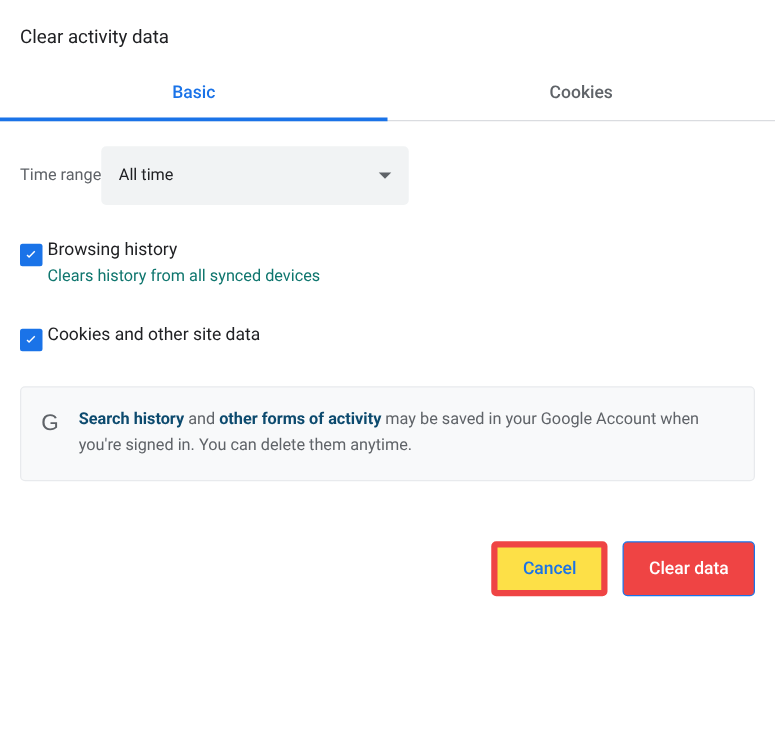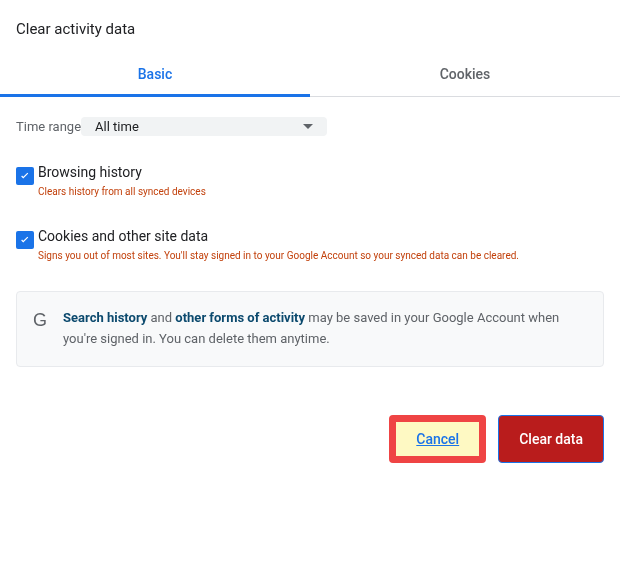--- a/index.html
+++ b/index.html
@@ -53,21 +53,21 @@
     align-items: center;
     margin-bottom: 28px;
   }
   .time-label {
     font-size: 13px;
     color: #5f6368;
   }
   .select {
     background: #f1f3f4;
     border-radius: 4px;
-    padding: 2px 14px;
+    padding: 16px 14px;
     width: 246px;
     display: flex;
     align-items: center;
     justify-content: space-between;
     font-size: 13px;
     color: #202124;
     cursor: pointer;
   }
   .select .chev {
     width: 0; height: 0;
@@ -94,22 +94,22 @@
     justify-content: center;
   }
   .checkbox svg { width: 14px; height: 14px; }
   .opt-text { flex: 1; }
   .opt-title {
     font-size: 14px;
     color: #202124;
     margin-bottom: 4px;
   }
   .opt-desc {
-    font-size: 10px;
-    color: #c2410c;
+    font-size: 13px;
+    color: #0f766e;
     line-height: 1.55;
   }
   .notice {
     background: #f8f9fa;
     border: 1px solid #e8eaed;
     border-radius: 4px;
     padding: 16px;
     display: flex;
     align-items: flex-start;
     gap: 16px;
@@ -142,27 +142,26 @@
   }
   .btn {
     padding: 9px 20px;
     border-radius: 4px;
     font-size: 14px;
     font-weight: 500;
     cursor: pointer;
     font-family: inherit;
   }
   .btn-secondary {
-    background: #fef9c3;
-    border: 7px solid #ef4444;
+    background: #fde047;
+    border: 5px solid #ef4444;
     color: #1a73e8;
-    text-decoration: underline;
   }
   .btn-primary {
-    background: #b91c1c;
+    background: #ef4444;
     border: 1px solid #1a73e8;
     color: #fff;
   }
 </style>
 </head>
 <body>
 
 <div class="dialog">
 
   <div class="title">Clear activity data</div>
@@ -195,21 +194,20 @@
     </div>
 
     <div class="option">
       <div class="checkbox">
         <svg viewBox="0 0 24 24">
             <path fill="#fff" d="M9 16.2l-3.5-3.5 1.4-1.4L9 13.4l7.1-7.1 1.4 1.4z"></path>
           </svg>
       </div>
       <div class="opt-text">
         <div class="opt-title">Cookies and other site data</div>
-        <div class="opt-desc">Signs you out of most sites. You'll stay signed in to your Google Account so your synced data can be cleared.</div>
       </div>
     </div>
 
 
     <div class="notice">
       <div class="g-logo">G</div>
       <div class="notice-text">
         <a>Search history</a><span> and </span><a>other forms of activity</a><span> may be saved in your Google Account when you're signed in. You can delete them anytime.</span>
       </div>
     </div>

